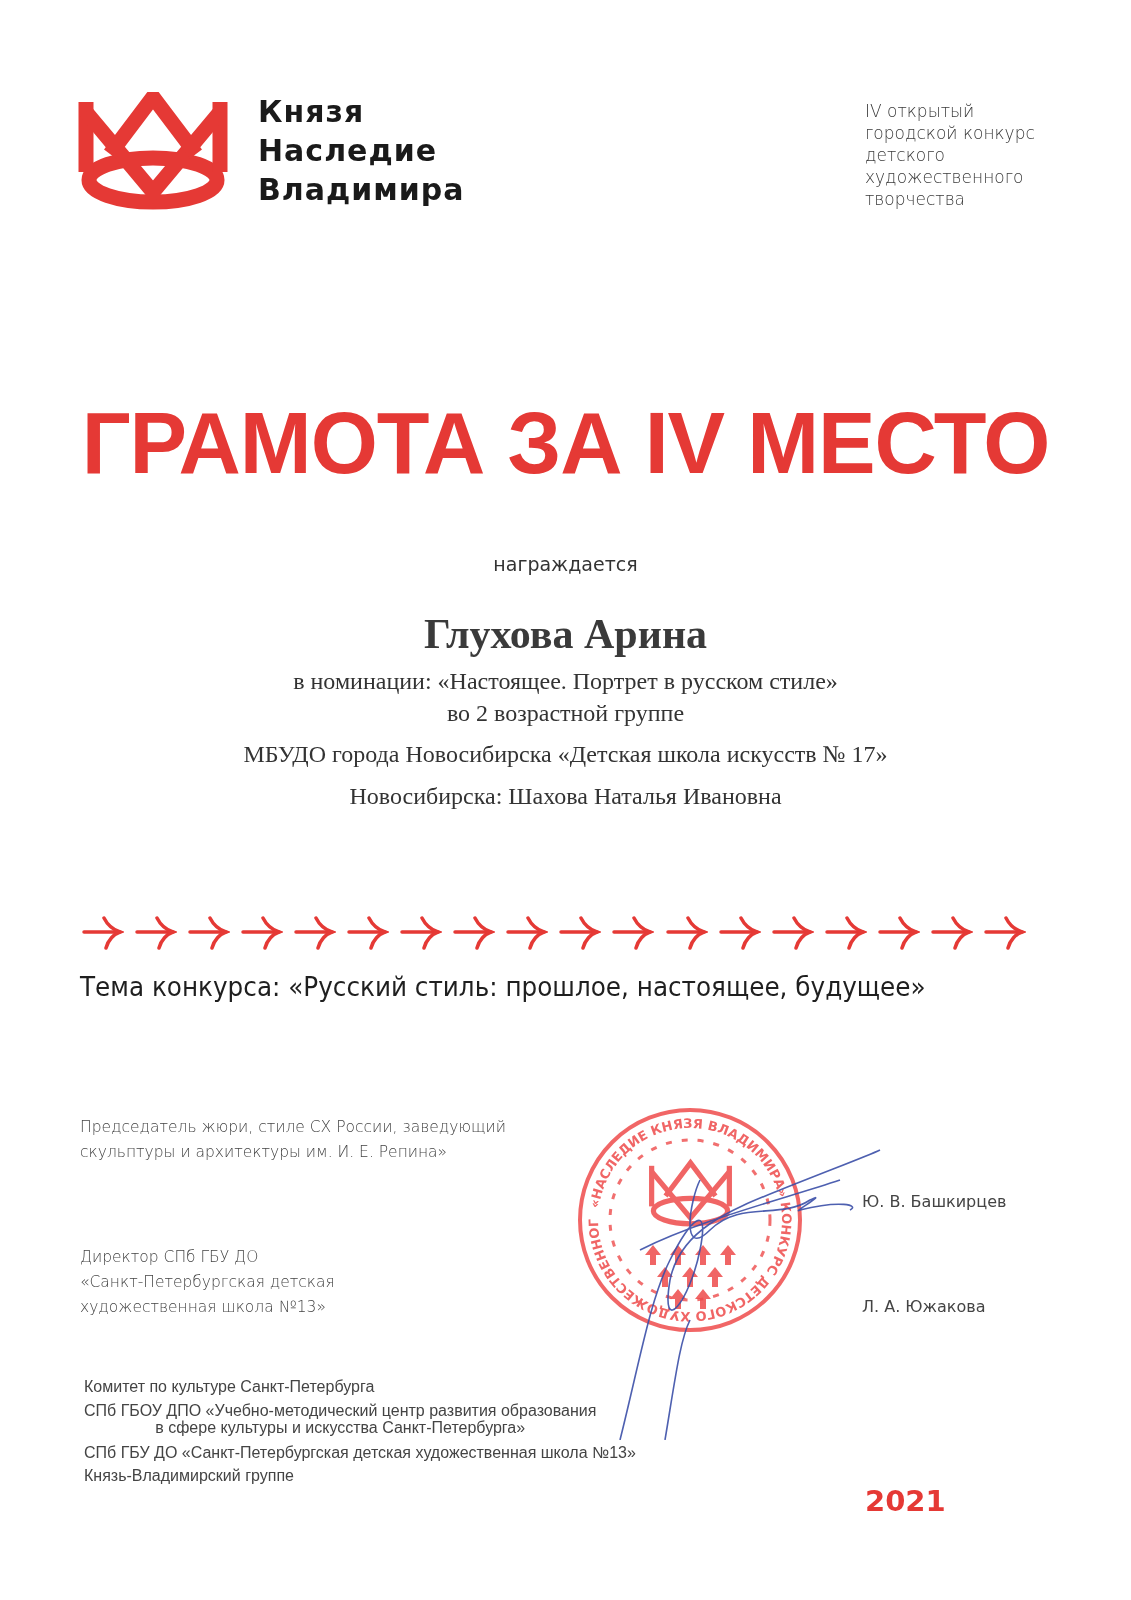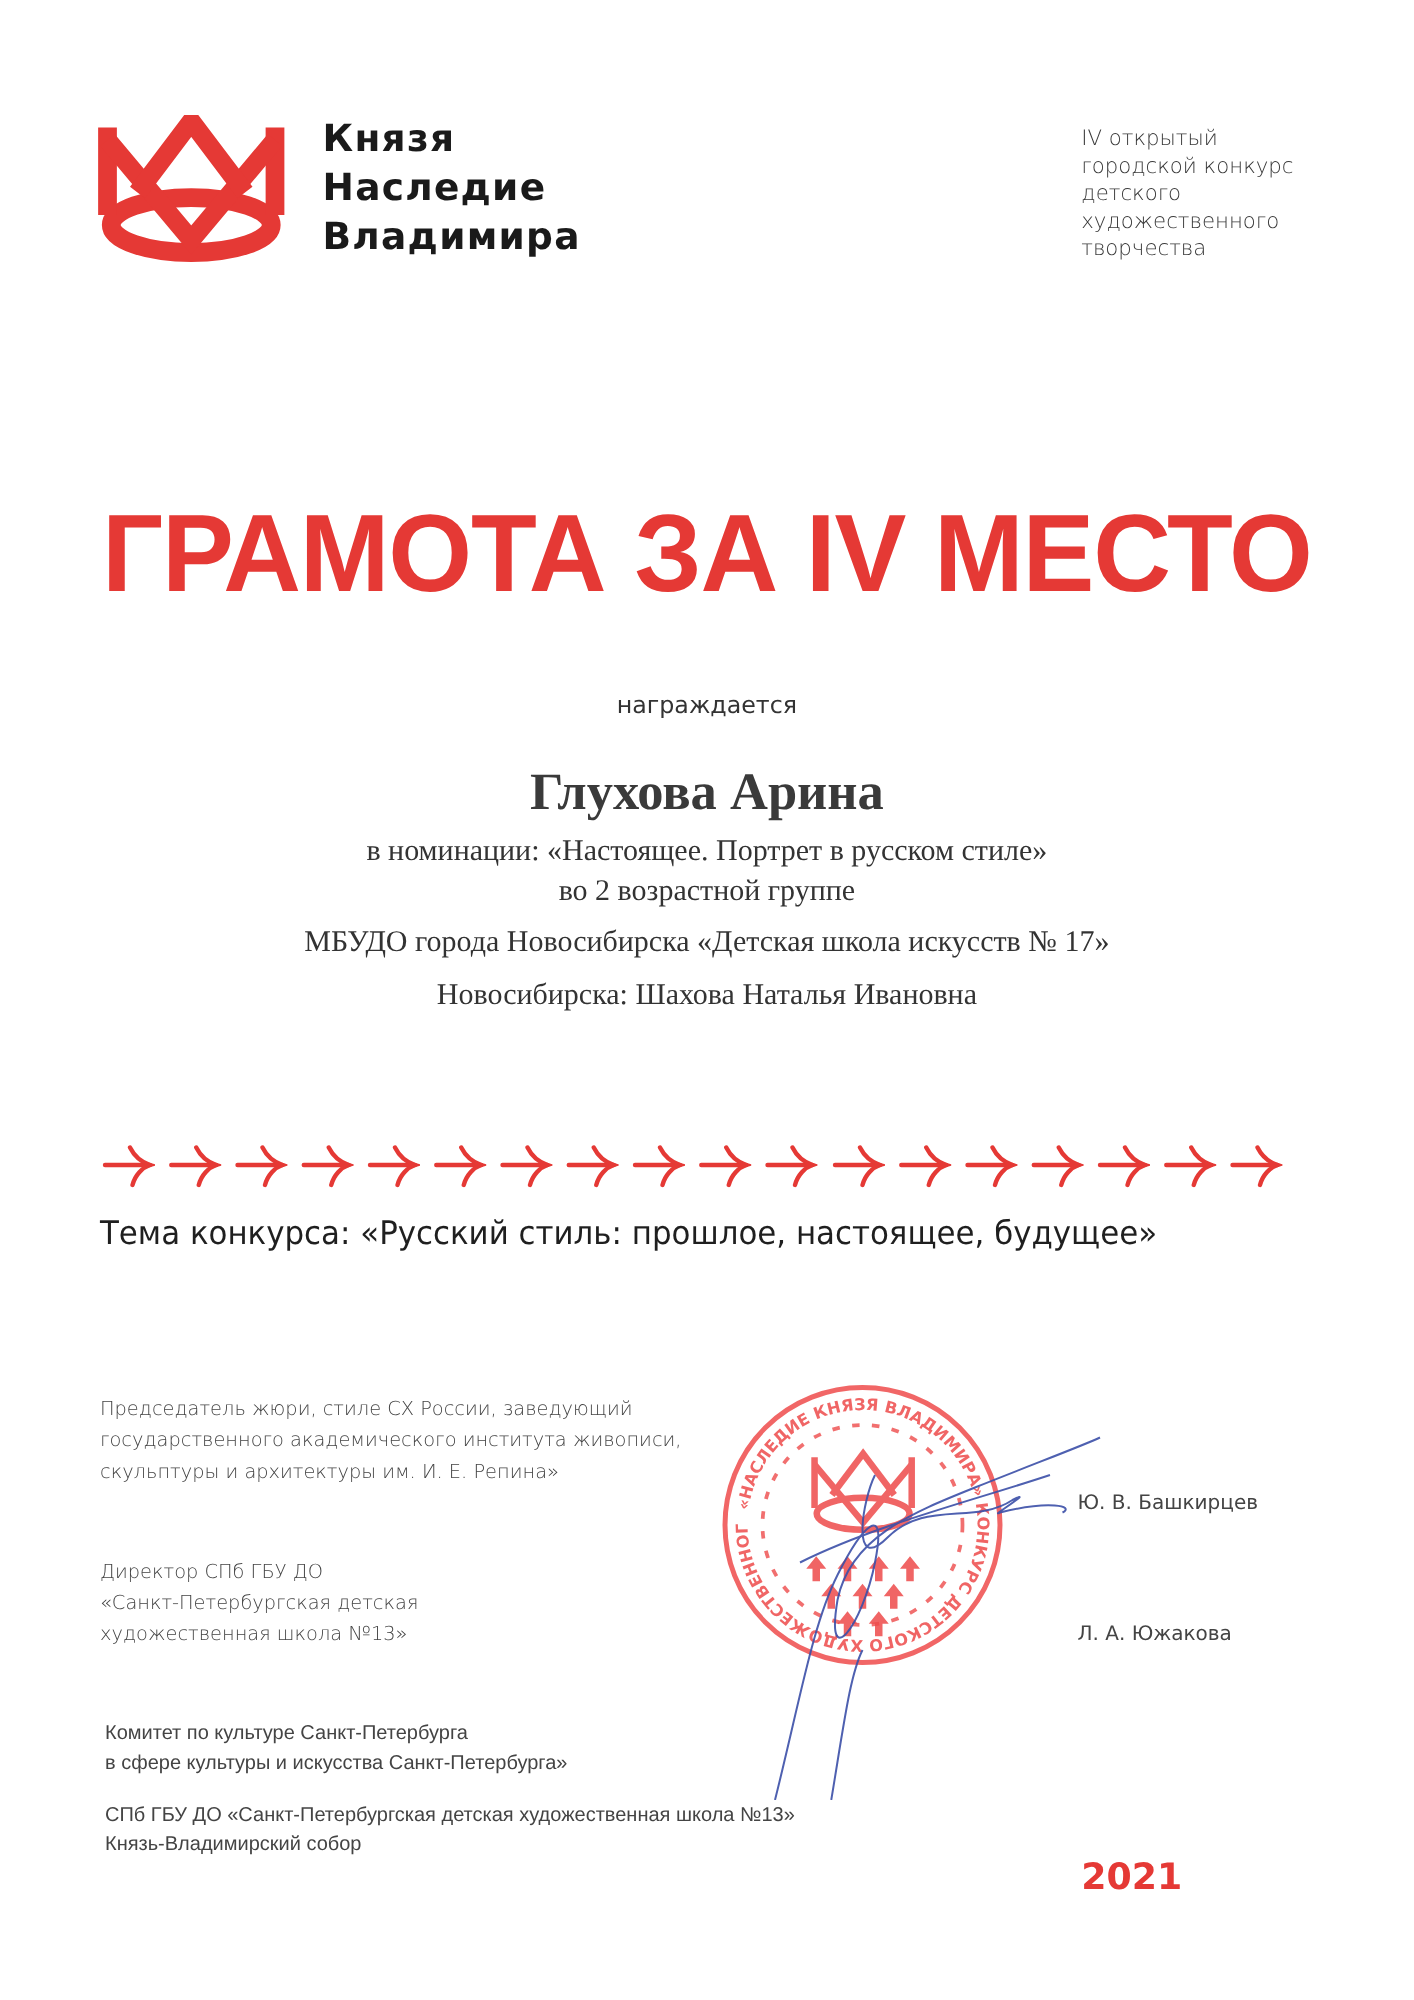--- a/index.html
+++ b/index.html
@@ -166,21 +166,20 @@
         <path d="M4,20 L40,20"></path>
         <path d="M24,6 C28,14 34,18 40,20 C34,22 28,28 26,36"></path>
       </g>
     </svg>
   </div>
 
 <div class="abs theme">Тема конкурса: «Русский стиль: прошлое, настоящее, будущее»</div>
 
 <div class="abs sig-block" style="top:1115px;">
   <div>Председатель жюри, стиле СХ России, заведующий</div>
-  <div>государственного академического института живописи,</div>
   <div>скульптуры и архитектуры им. И. Е. Репина»</div>
 </div>
 <div class="abs sig-name" style="left:862px; top:1192px;">Ю. В. Башкирцев</div>
 
 <div class="abs sig-block" style="top:1245px;">
   <div>Директор СПб ГБУ ДО</div>
   <div>«Санкт-Петербургская детская</div>
   <div>художественная школа №13»</div>
 </div>
 <div class="abs sig-name" style="left:862px; top:1297px;">Л. А. Южакова</div>
@@ -218,18 +217,19 @@
   <g fill="none" stroke="#3b4fa8" stroke-width="1.6" opacity="0.9">
     <path d="M40,300 C60,220 70,160 90,120 C110,80 130,60 120,110 C110,160 80,200 90,140 C100,90 150,70 200,50 C250,30 290,15 300,10"></path>
     <path d="M60,110 C120,80 200,60 260,40"></path>
     <path d="M120,40 C110,60 100,120 130,90 C160,60 200,80 230,60 C250,50 210,75 220,70 C260,60 280,65 270,70"></path>
     <path d="M85,300 C95,240 100,200 110,180"></path>
   </g>
 </svg>
 
 <div class="abs footer" style="top:1378px;">Комитет по культуре Санкт-Петербурга</div>
 <div class="abs footer" style="top:1402px;">
+  <div>СПб ГБОУ ДПО «Учебно-методический центр развития образования</div>
   <div>в сфере культуры и искусства Санкт-Петербурга»</div>
 </div>
 <div class="abs footer" style="top:1444px;">СПб ГБУ ДО «Санкт-Петербургская детская художественная школа №13»</div>
-<div class="abs footer" style="top:1467px;">Князь-Владимирский собор</div>
+<div class="abs footer" style="top:1467px;">Князь-Владимирский группе</div>
 
 <div class="abs year">2021</div>
 
 </body></html>

